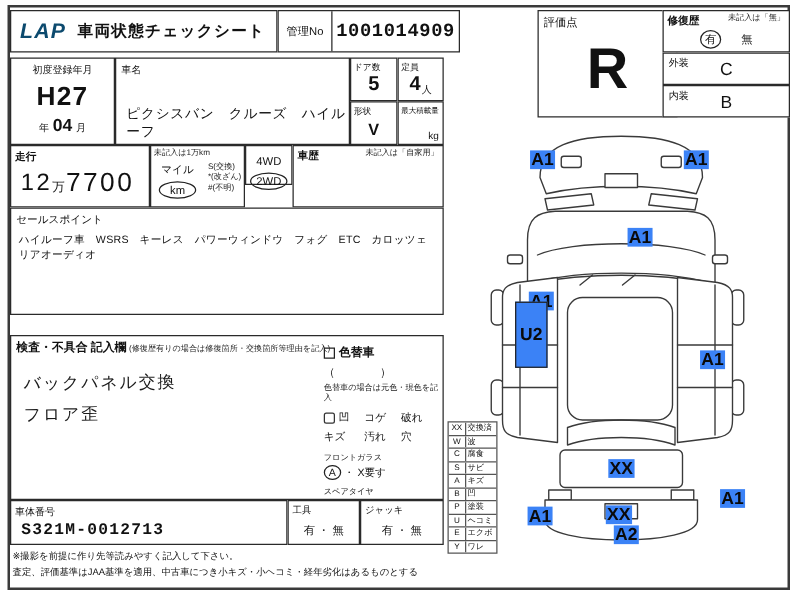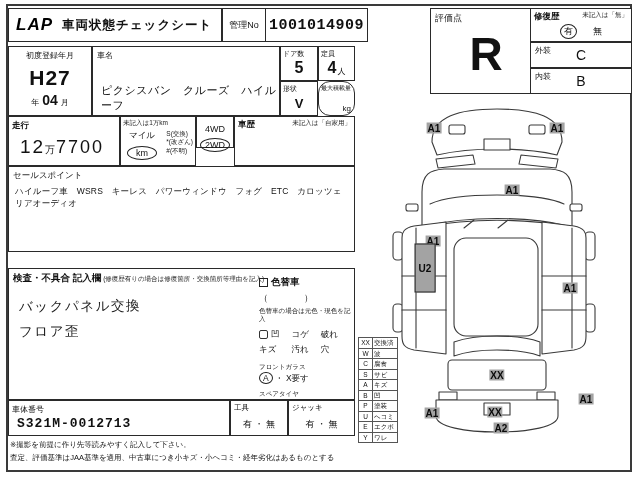--- a/index.html
+++ b/index.html
@@ -8,32 +8,32 @@
   .cell{position:absolute;border:1px solid #2a2a2a;box-sizing:border-box;background:#fff;}
   .nob{position:absolute;box-sizing:border-box;}
   .tiny{font-size:6.5px;line-height:1.3;color:#222;}
   .circ{display:inline-block;border:1.3px solid #222;border-radius:50%;text-align:center;}
   .entry{font-size:13.5px;letter-spacing:1.5px;font-weight:500;margin-bottom:7px;transform:rotate(-0.6deg);color:#1a1a1a;}
   .stamp{display:inline-block;width:7px;height:7px;border:1px solid #333;border-radius:2px;margin-right:3px;vertical-align:middle;background:#fff;}
   .legend-row{display:flex;height:9.5px;border-top:1px solid #555;overflow:hidden;}
   .legend-row:first-child{border-top:none;}
   .lg-code{width:13px;border-right:1px solid #555;font-size:6.5px;line-height:9.5px;text-align:center;white-space:nowrap;}
   .lg-meaning{flex:1;font-size:6.5px;line-height:9.5px;padding-left:1px;white-space:nowrap;}
-  .mark{position:absolute;transform:translate(-50%,-50%);font-size:10px;font-weight:600;background:#a3a3a3;padding:0 1px;line-height:1.1;color:#0a0a0a;}
+  .mark{position:absolute;transform:translate(-50%,-50%);font-size:14px;font-weight:600;background:#3b82f6;padding:0 1px;line-height:1.1;color:#0a0a0a;}
   .mark.boxed{border:1px solid #222;padding:18px 3px;}
   svg{display:block;}
 </style>
 </head>
 <body>
 
 <div class="sheet">
   <div class="frame"></div>
 
   <div class="cell" style="left:8px;top:8px;width:214px;height:34px;display:flex;align-items:center;gap:9px;padding:0 7px;">
-    <span style="font-style:italic;font-weight:bold;font-size:17px;color:#000000;letter-spacing:1px;">LAP</span>
+    <span style="font-style:italic;font-weight:bold;font-size:17px;color:#0c4a6e;letter-spacing:1px;">LAP</span>
     <span style="font-weight:bold;font-size:12.5px;letter-spacing:1px;">車両状態チェックシート</span>
   </div>
 
   <div class="cell" style="left:222px;top:8px;width:146px;height:34px;display:flex;">
     <div style="width:42px;border-right:1px solid #2a2a2a;display:flex;align-items:center;justify-content:center;font-size:9px;">管理No</div>
     <div style="flex:1;display:flex;align-items:center;justify-content:center;font-family:'Liberation Mono','DejaVu Sans Mono',monospace;font-size:15px;font-weight:700;letter-spacing:0.5px;">1001014909</div>
   </div>
 
   <div class="cell" style="left:430px;top:8px;width:112px;height:86px;">
     <span style="position:absolute;left:4px;top:3px;font-size:9px;">評価点</span>
@@ -87,31 +87,31 @@
       <span style="font-size:16px;font-weight:600;">4</span>
       <span style="font-size:8px;margin-top:6px;">人</span>
     </div>
   </div>
 
   <div class="cell" style="left:280px;top:81px;width:38px;height:35px;">
     <span style="position:absolute;left:2px;top:2px;font-size:7px;">形状</span>
     <div style="position:absolute;left:0;right:0;top:9px;bottom:0;display:flex;align-items:center;justify-content:center;font-size:13px;font-weight:600;">V</div>
   </div>
 
-  <div class="cell" style="left:318px;top:81px;width:37px;height:35px;border-radius:12px;">
+  <div class="cell" style="left:318px;top:81px;width:37px;height:35px;">
     <span style="position:absolute;left:2px;top:2px;font-size:6px;white-space:nowrap;">最大積載量</span>
     <span style="position:absolute;right:3px;bottom:2px;font-size:8px;">kg</span>
   </div>
 
   <div class="cell" style="left:8px;top:116px;width:112px;height:50px;">
     <span style="position:absolute;left:3px;top:3px;font-size:8.5px;font-weight:700;">走行</span>
     <div style="position:absolute;left:0;right:4px;top:12px;bottom:0;display:flex;align-items:center;justify-content:center;letter-spacing:2px;">
       <span style="font-size:19px;">12</span>
       <span style="font-size:10px;margin:5px 1px 0 0;letter-spacing:0;">万</span>
-      <span style="font-size:18px;text-align:center;">7700</span>
+      <span style="font-size:21px;text-align:center;">7700</span>
     </div>
   </div>
 
   <div class="cell" style="left:120px;top:116px;width:76px;height:50px;">
     <div class="tiny" style="position:absolute;left:2px;top:2px;">未記入は1万km</div>
     <div style="position:absolute;left:3px;top:13px;width:36px;text-align:center;">
       <div style="font-size:8.5px;">マイル</div>
       <div class="circ" style="font-size:9px;padding:1px 8px;margin-top:3px;">km</div>
     </div>
     <div style="position:absolute;right:2px;top:13px;text-align:left;">

